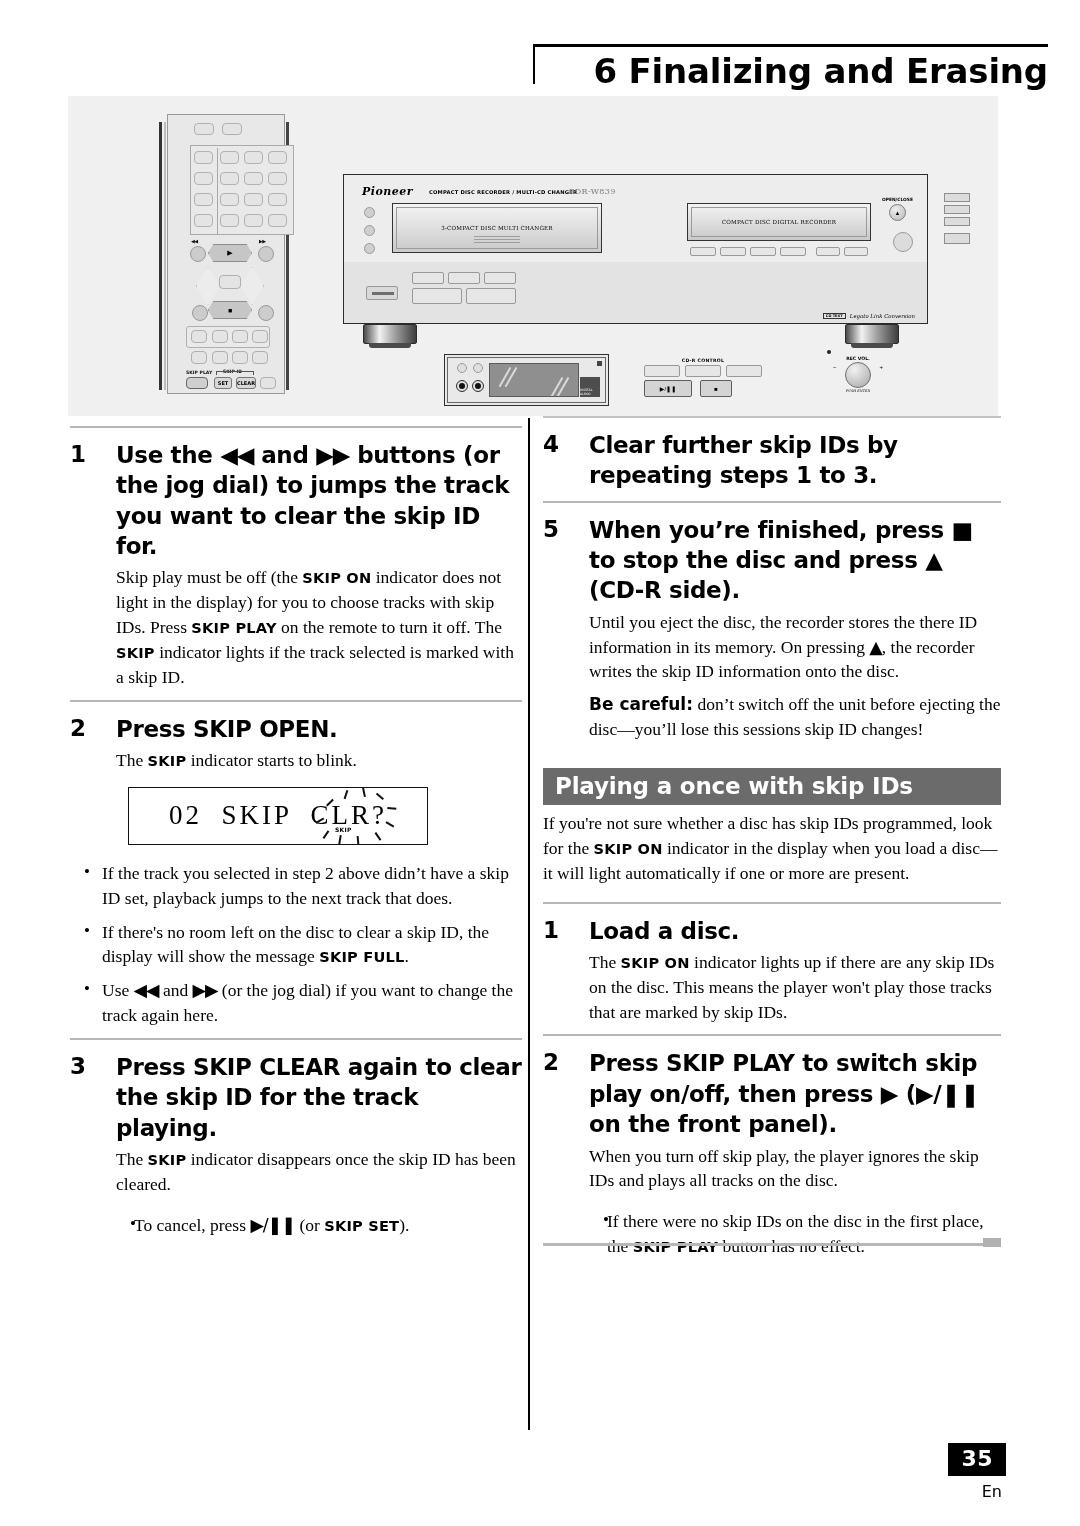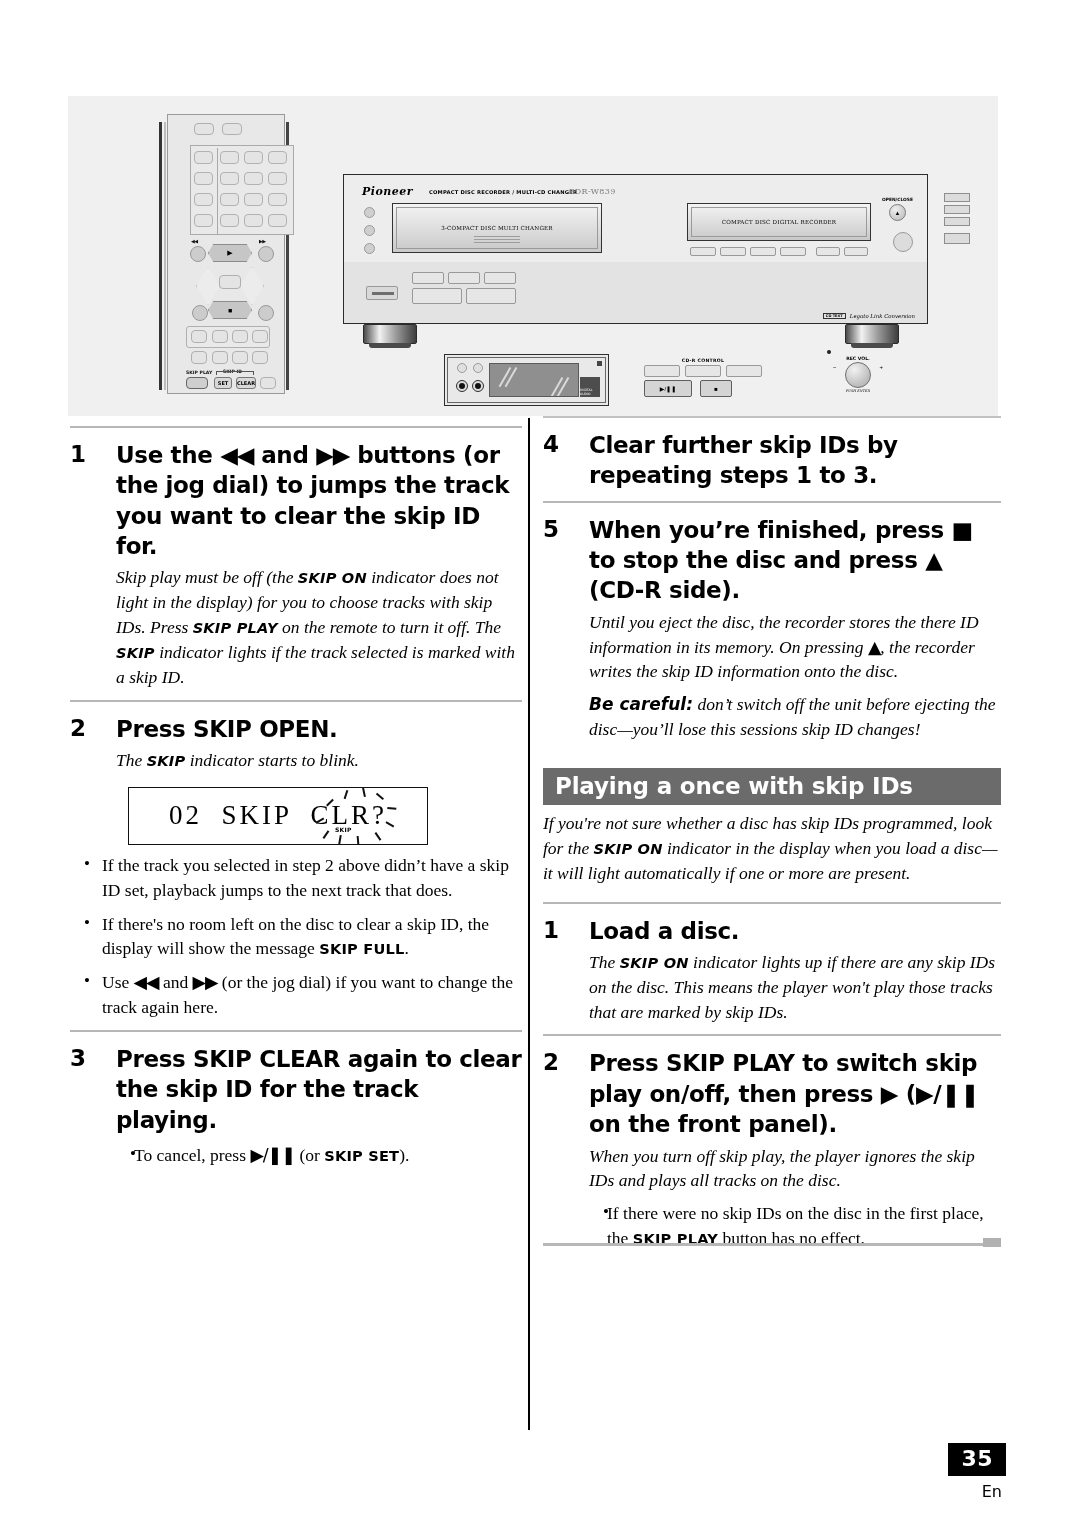--- a/index.html
+++ b/index.html
@@ -123,32 +123,32 @@
     font-family: "DejaVu Sans", sans-serif;
     line-height: 1.3;
   }
   .step-body { flex: 1; }
   .step-head {
     font-size: 23px; font-weight: bold; line-height: 1.32;
     font-family: "DejaVu Sans", sans-serif; letter-spacing: -0.35px;
   }
   .body-txt {
     font-family: "Liberation Serif", serif;
-    font-size: 17.5px; line-height: 1.42; margin-top: 4px; font-style: italic;
+    font-size: 17.5px; line-height: 1.42; margin-top: 4px;
   }
   .body-txt b, .sc {
     font-family: "DejaVu Sans", sans-serif; font-weight: bold;
     font-size: 14.6px; letter-spacing: 0.2px;
   }
   .body-txt .bc {
     font-family: "DejaVu Sans", sans-serif; font-weight: bold; font-size: 17px;
   }
   .sym { font-family: "DejaVu Sans", sans-serif; letter-spacing: -1px; }
 
-  ul.bullets { list-style: none; margin-top: 8px; }
+  ul.bullets { list-style: none; margin-top: 16px; }
   ul.bullets li {
     position: relative; padding-left: 32px;
     font-family: "Liberation Serif", serif;
     font-size: 17.5px; line-height: 1.42; margin-bottom: 9px;
   }
   ul.bullets li:before {
     content: "•"; position: absolute; left: 14px; top: -1px; font-size: 17px;
   }
 
   
@@ -190,20 +190,25 @@
   .pagelang {
     position: absolute; right: 78px; top: 1482px;
     font-family: "DejaVu Sans", sans-serif; font-size: 16px;
   }
 </style>
 </head>
 <body>
 
 <div class="page">
 
+  <div class="hdr">
+    <div class="hdr-rule"></div>
+    <div class="hdr-left-tick"></div>
+    <div class="hdr-title">6 Finalizing and Erasing</div>
+  </div>
 
   <div class="illus">
 
     <div class="remote">
       <div class="remote-edgeL"></div>
       <div class="remote-edgeL2"></div>
       <div class="remote-edgeR2"></div>
       <div class="remote-edgeR"></div>
       <div class="remote-body">
         <div class="rbtn" style="left:26px;top:8px;width:20px;height:12px;"></div>
@@ -423,20 +428,21 @@
       <li><span>If there's no room left on the disc to clear a skip ID, the display will show the message </span><span class="sc">SKIP FULL</span><span>.</span></li>
       <li><span>Use </span><span class="sym">◀◀</span><span> and </span><span class="sym">▶▶</span><span> (or the jog dial) if you want to change the track again here.</span></li>
     </ul>
 
     <div class="rule"></div>
 
     <div class="step">
       <div class="step-num">3</div>
       <div class="step-body">
         <div class="step-head">Press SKIP CLEAR again to clear the skip ID for the track playing.</div>
+        <div class="body-txt"><span>The </span><span class="sc">SKIP</span><span> indicator disappears once the skip ID has been cleared.</span></div>
         <ul class="bullets">
           <li style="padding-left:18px;"><span>To cancel, press </span><span class="sym">▶/❚❚</span><span> (or </span><span class="sc">SKIP SET</span><span class="bc">).</span></li>
         </ul>
       </div>
     </div>
   </div>
 
   <div class="colR">
 
     <div class="rule-thin" style="margin-bottom:12px;"></div>

